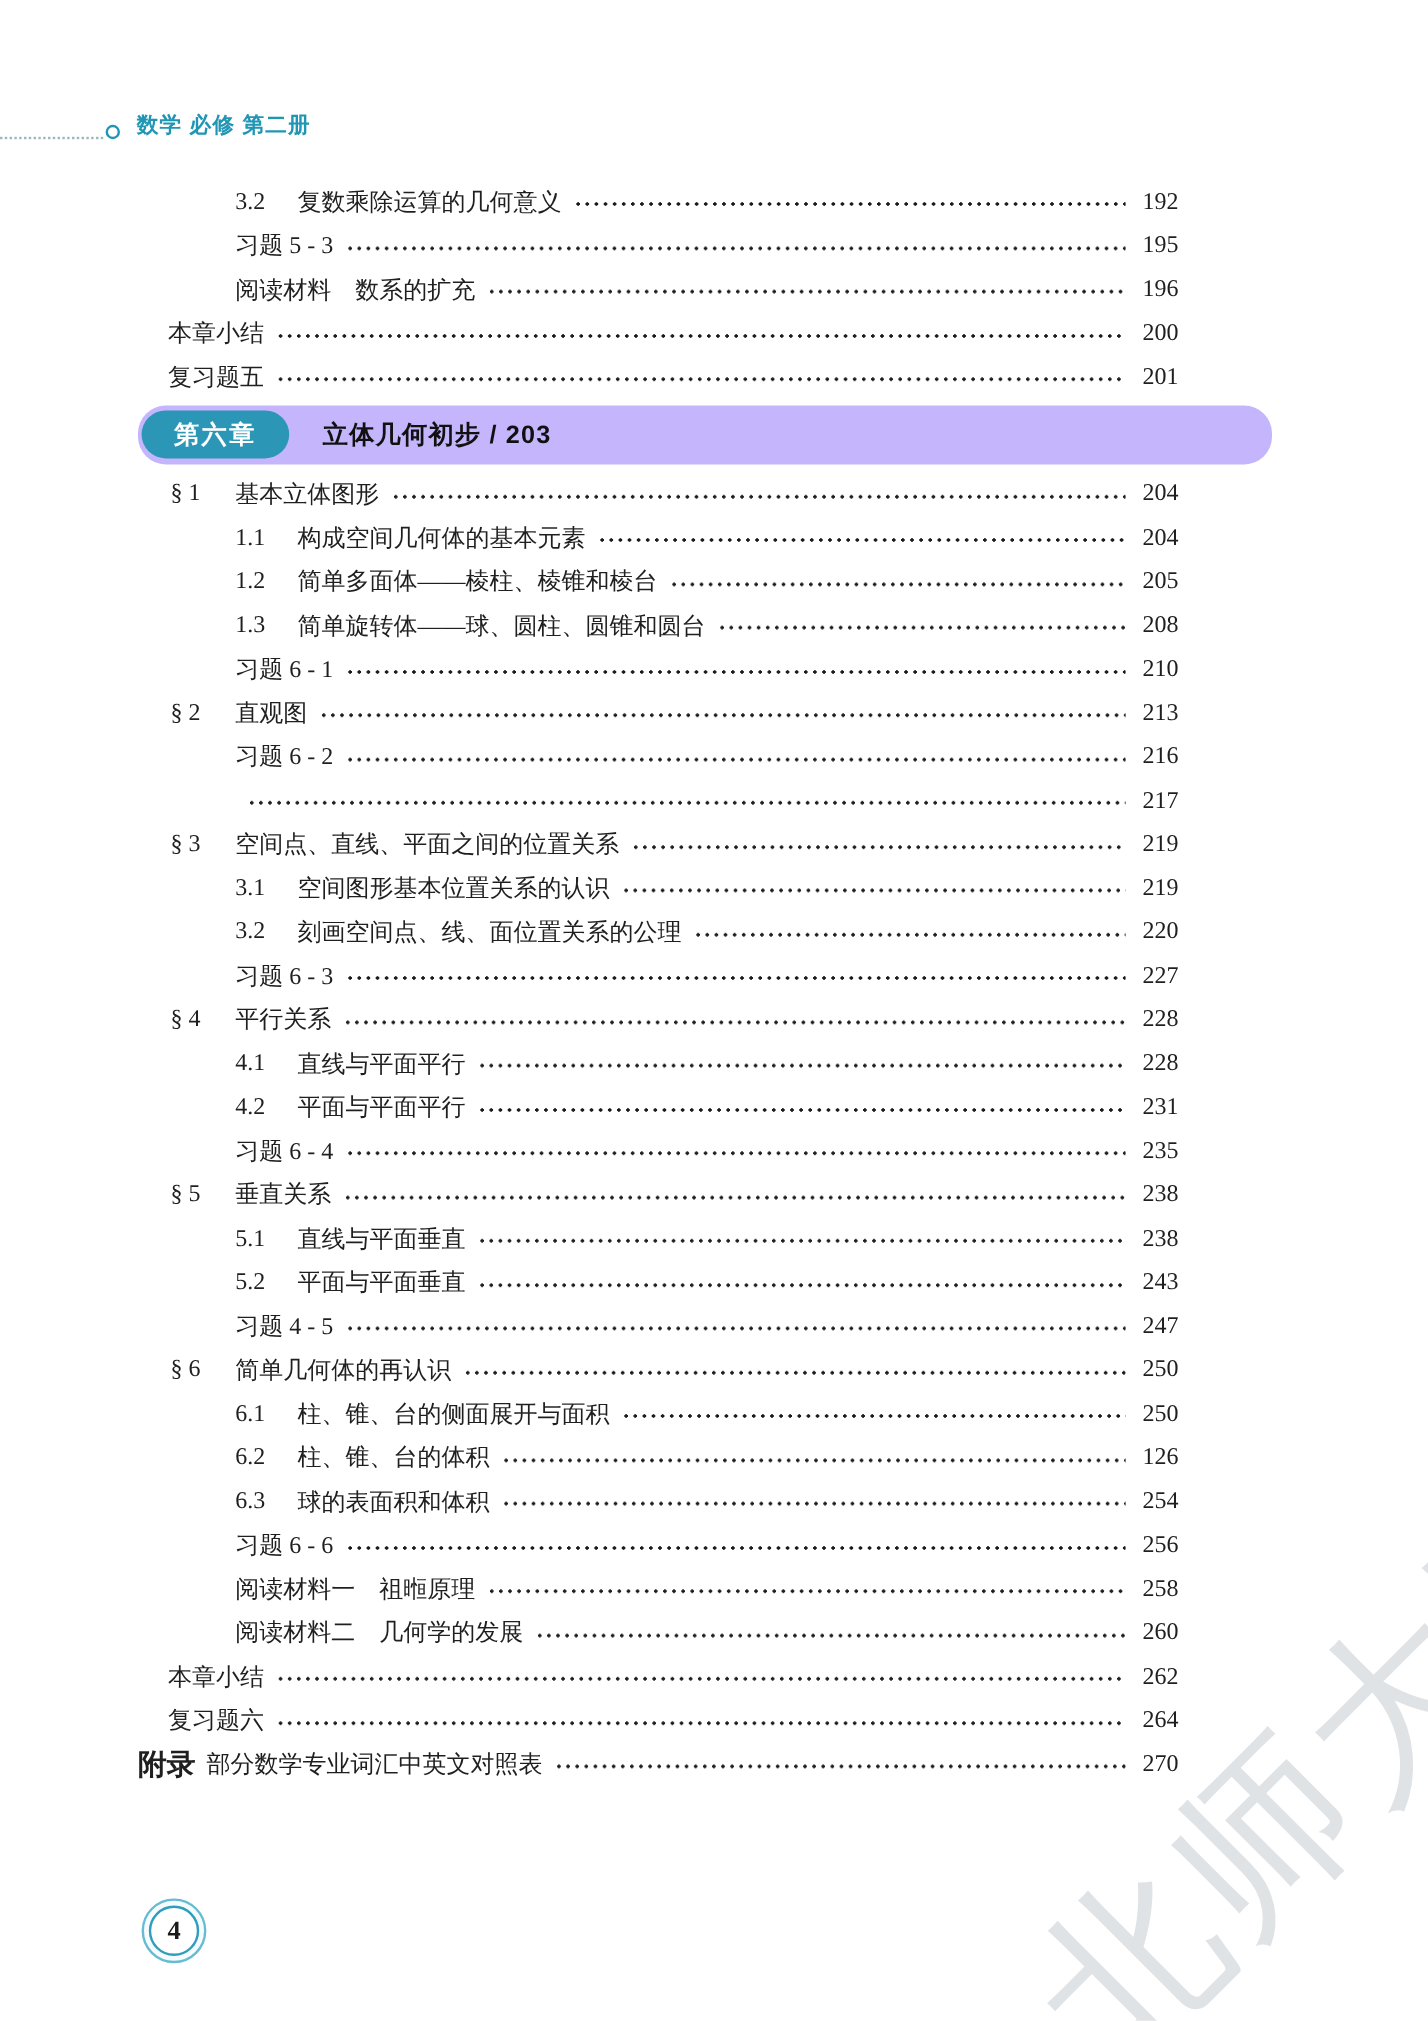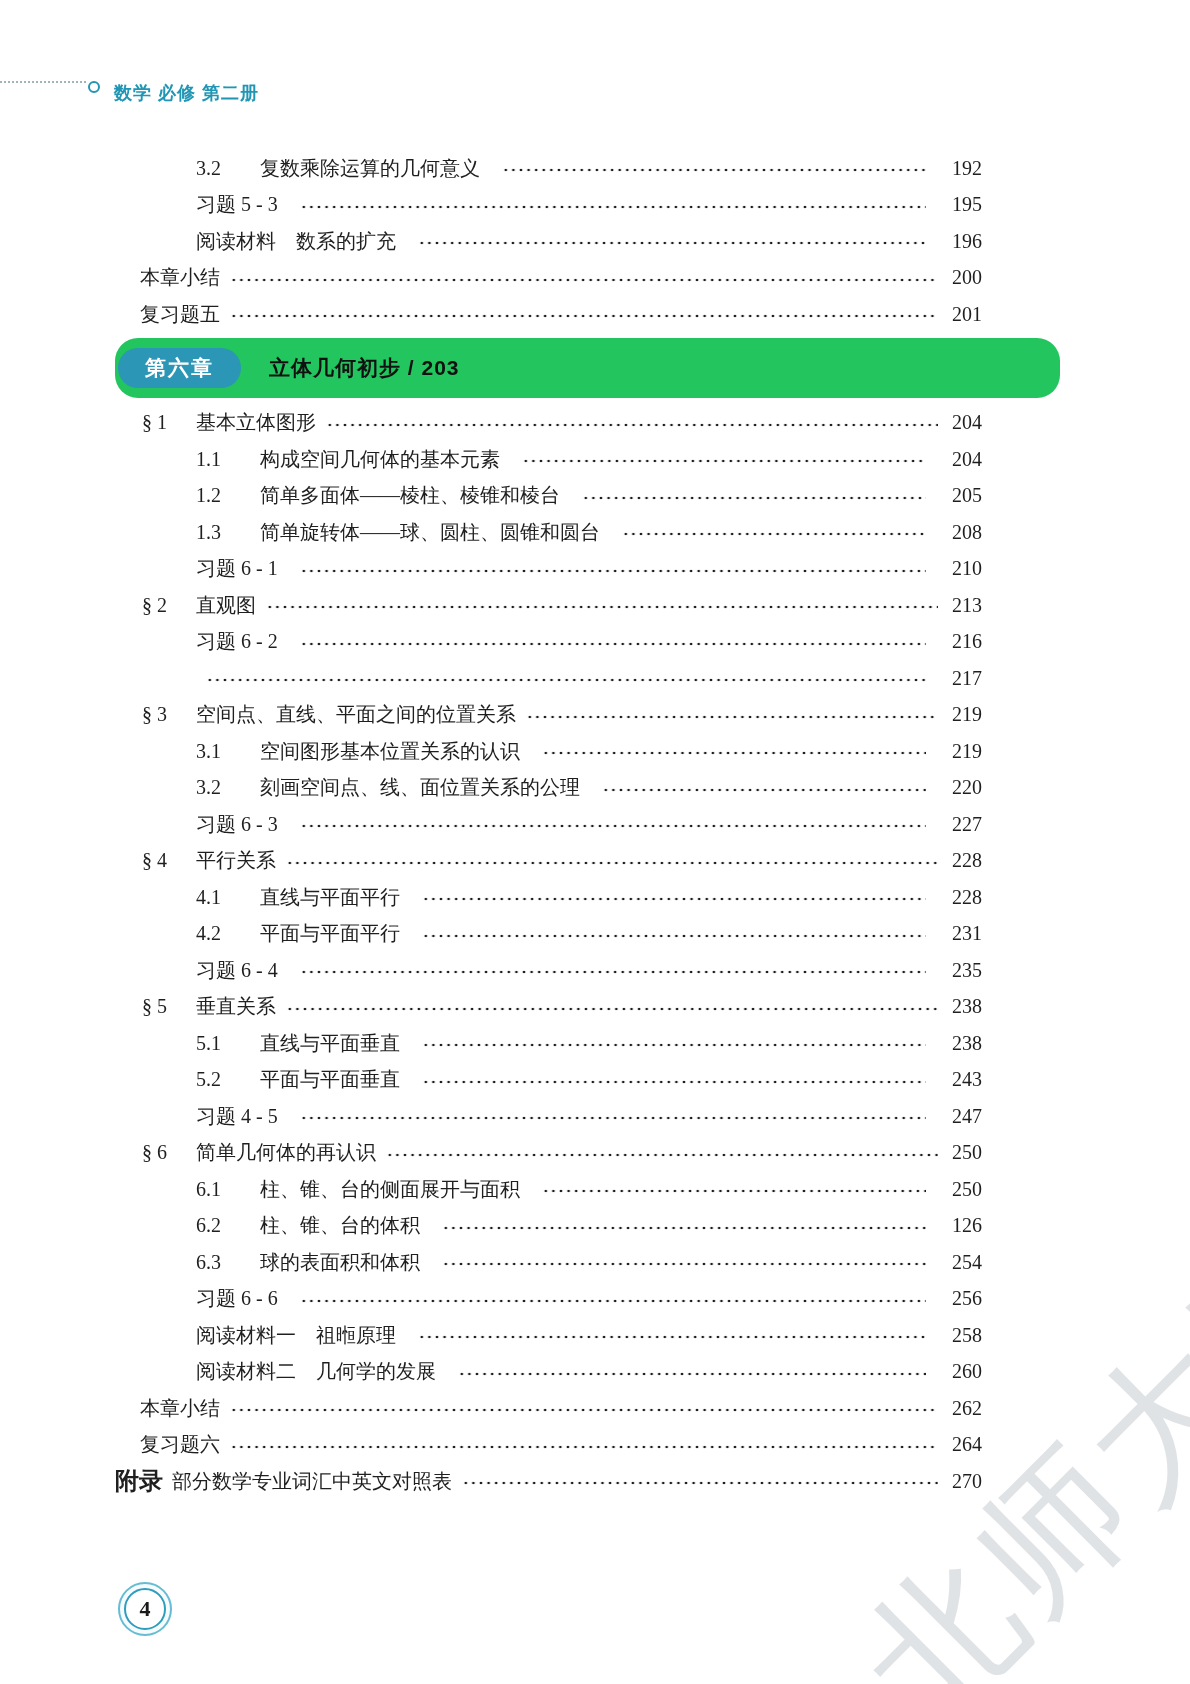--- a/index.html
+++ b/index.html
@@ -3,21 +3,21 @@
 <meta charset="utf-8">
 <style>
   html,body{margin:0;padding:0;}
   body{
     width:1190px;height:1684px;position:relative;overflow:hidden;
     background:#ffffff;color:#1f1f1f;
     font-family:"Liberation Serif",serif;
   }
   
   .page-header{
-    position:absolute;top:81px;left:0;display:flex;align-items:flex-start;height:24px;
+    position:absolute;top:92px;left:0;display:flex;align-items:flex-end;height:24px;
   }
   .header-rule{
     width:86px;height:0;border-top:2px dotted #9fb6bd;
   }
   .header-ring{
     width:8px;height:8px;border:2px solid #2196b4;border-radius:50%;
     margin-left:2px;margin-right:14px;background:#fff;
   }
   .header-title{
     font-family:"Liberation Sans",sans-serif;font-weight:bold;
@@ -38,26 +38,26 @@
     background-size:7.6px 20px;background-repeat:repeat-x;background-position:left center;
   }
   .page-num{
     flex:0 0 46px;text-align:center;font-size:20px;
   }
   .lv-top{padding-left:25px;}
   .lv-appendix{padding-left:0;}
   .lv-appendix .num{width:57px;font-weight:bold;font-family:"Liberation Sans",sans-serif;font-size:24px;}
   .lv-section{padding-left:27px;}
   .lv-section .num{width:54px;}
-  .lv-sub{padding-left:81px;gap:12px;}
+  .lv-sub{padding-left:81px;}
   .lv-sub .num{width:52px;}
   
   .chapter-banner{
-    height:60px;width:945px;margin:5px 0 7px 0;
-    background:#22c55e;border-radius:23px;
+    height:49px;width:945px;margin:5px 0 7px 0;
+    background:#c4b5fd;border-radius:23px;
     display:flex;align-items:center;
   }
   .chapter-pill{
     height:40px;margin-left:3px;padding:0 27px;
     background:#2b96b6;border-radius:20px;
     display:flex;align-items:center;
     color:#ffffff;font-family:"Liberation Sans",sans-serif;
     font-weight:bold;font-size:21px;letter-spacing:2px;
   }
   .chapter-title{

